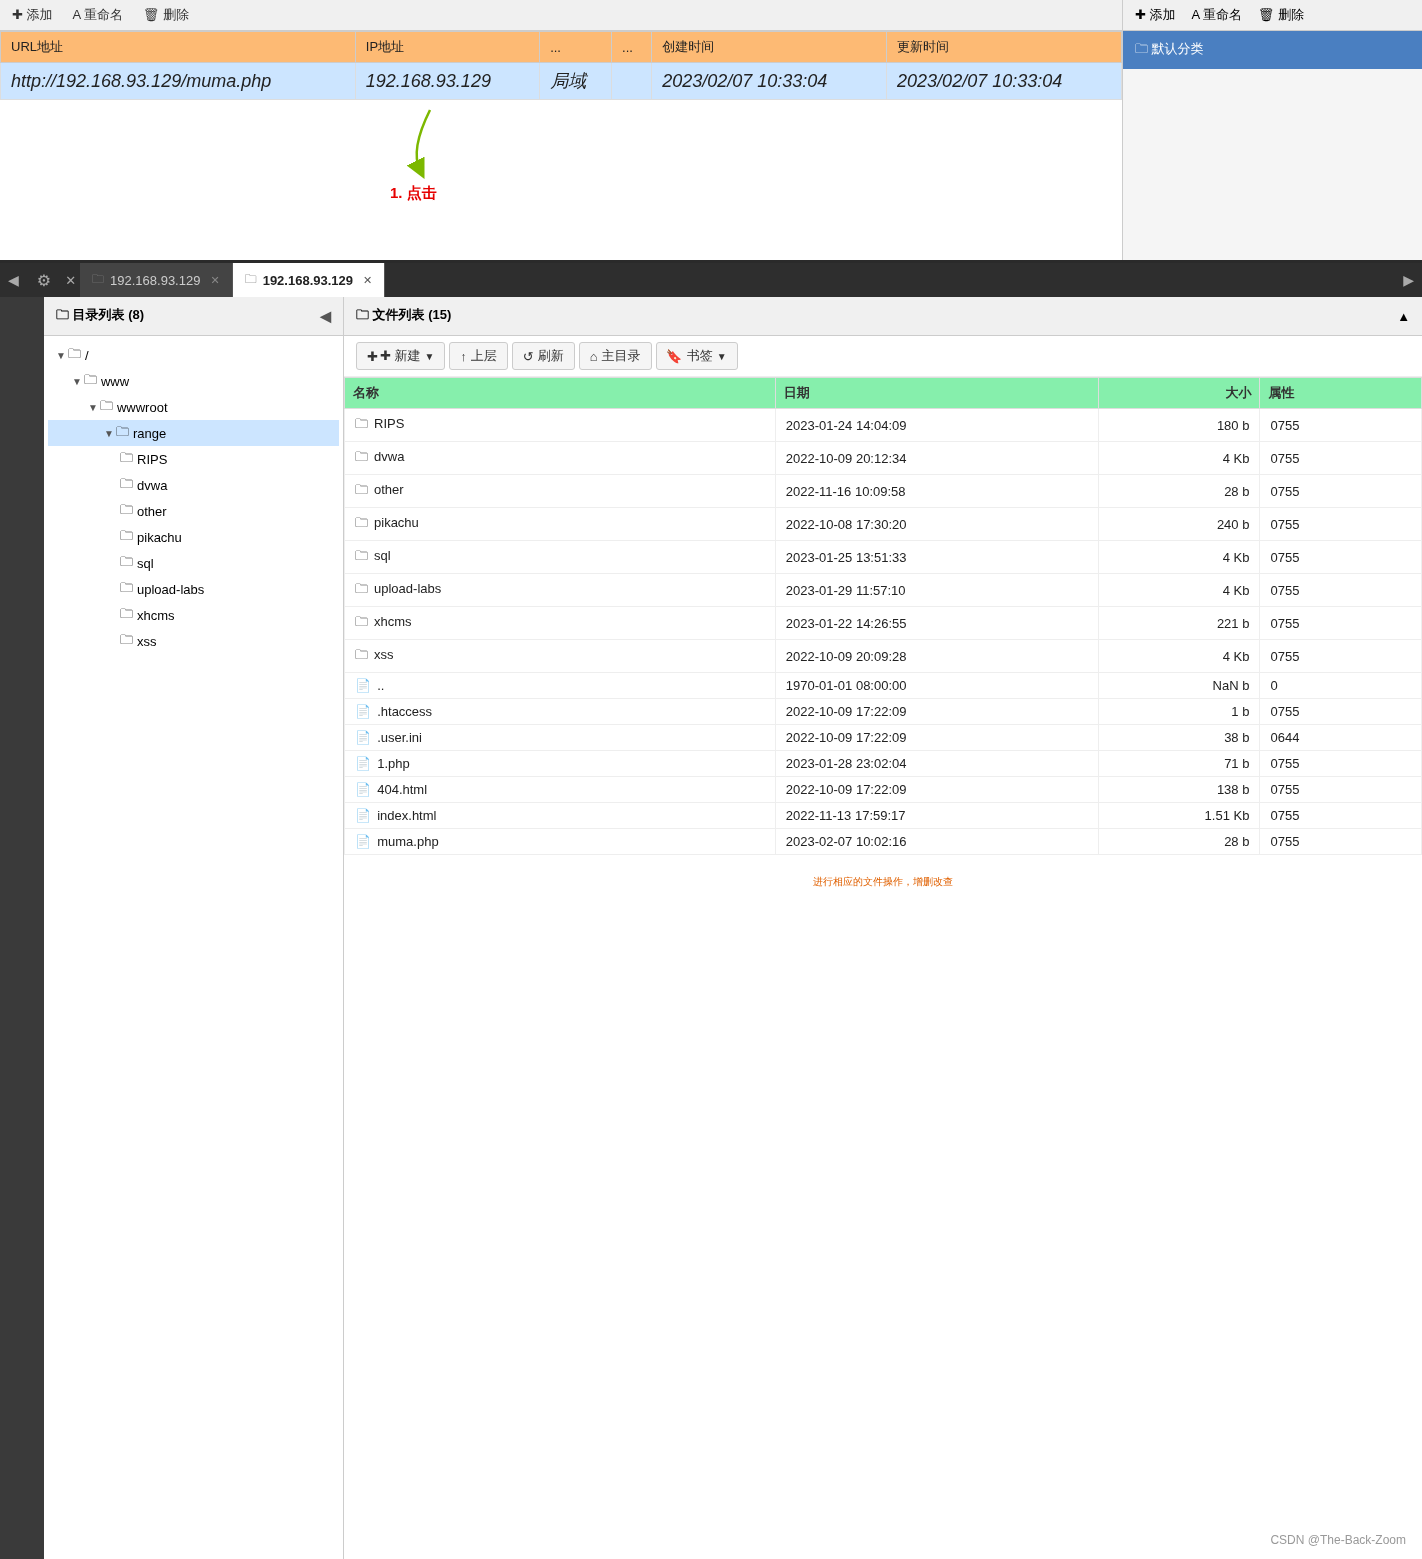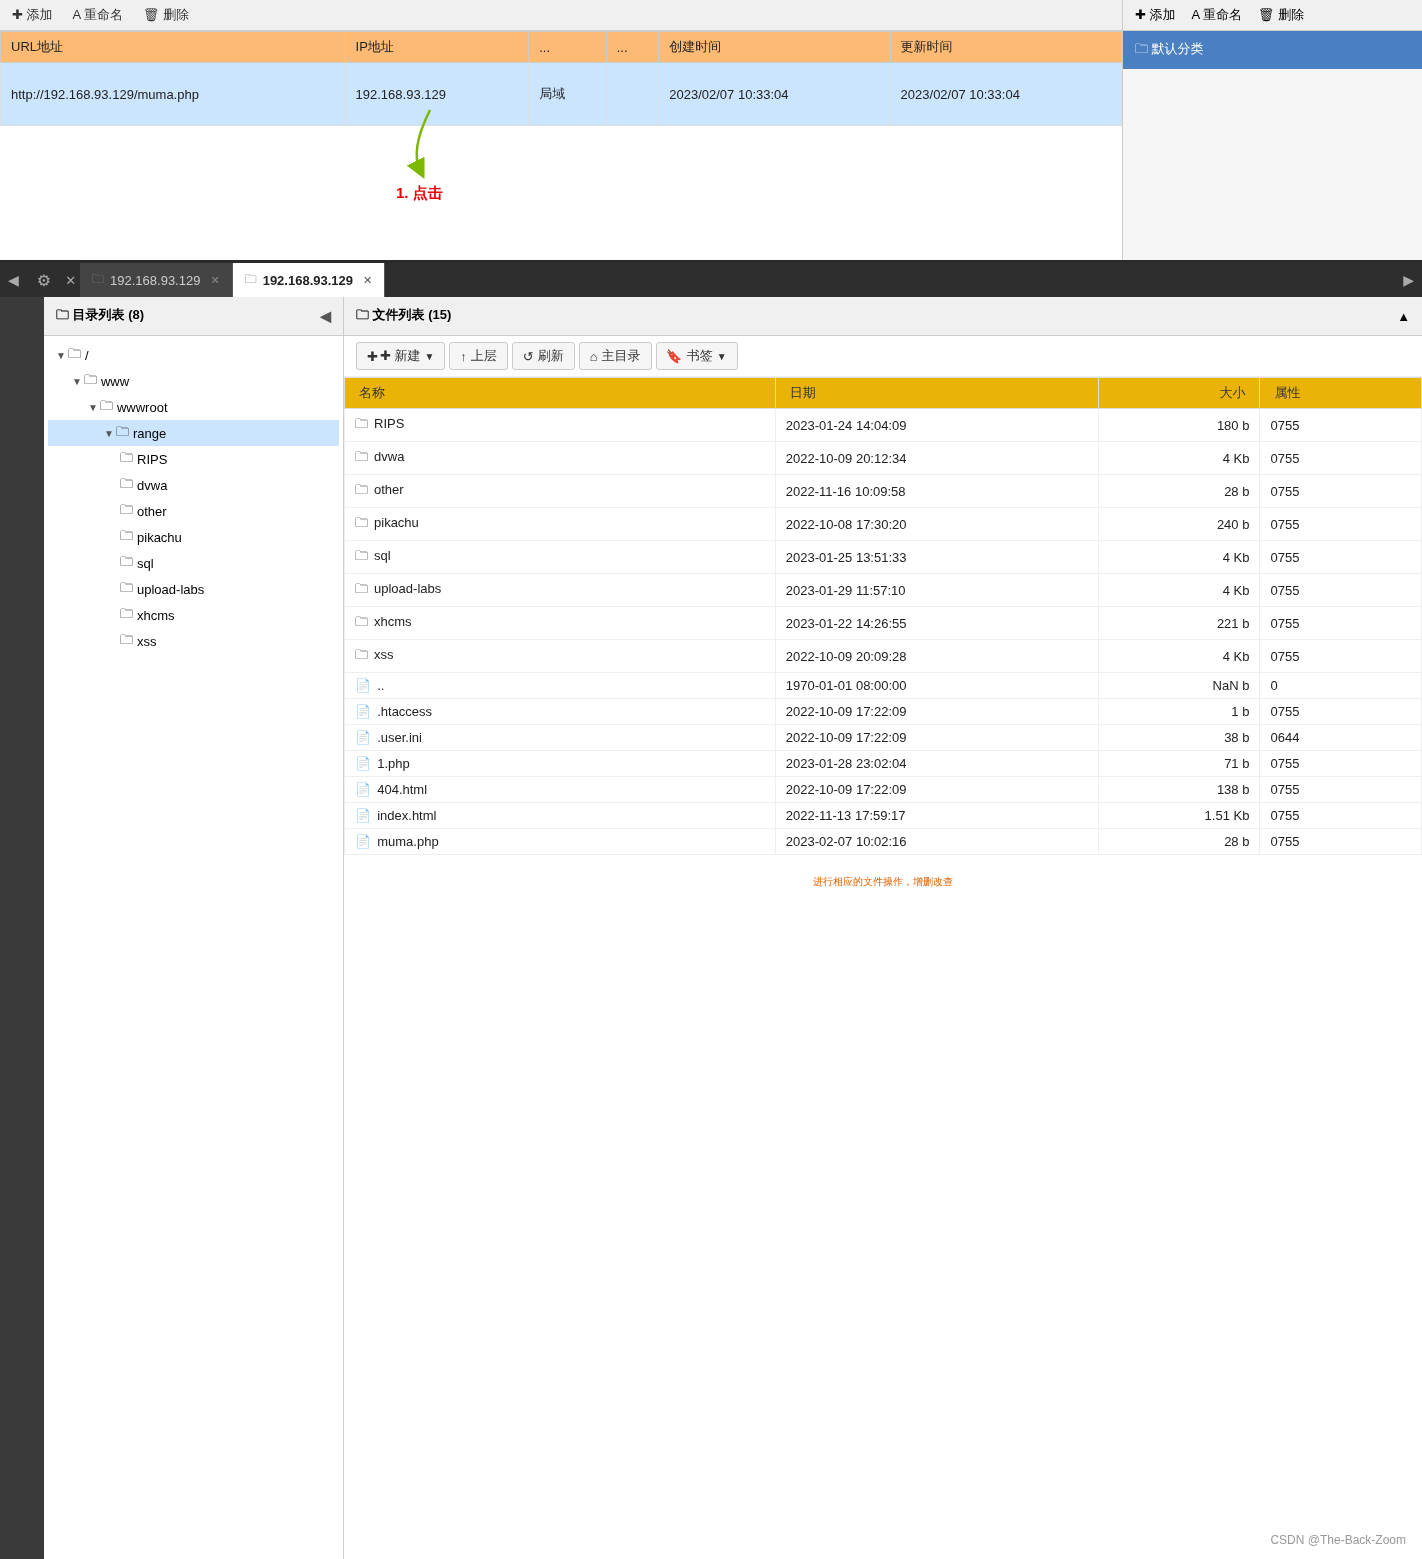--- a/index.html
+++ b/index.html
@@ -18,23 +18,24 @@
       background: #fdba74;
       border: 1px solid #ccc;
       padding: 6px 10px;
       font-size: 13px;
       text-align: left;
       font-weight: normal;
       color: #222;
     }
     .top-table td {
       border: 1px solid #ddd;
-      padding: 22px 10px;
-      font-size: 13px;
+      padding: 6px 10px;
+      font-size: 18px;
       color: #222;
+      font-style: italic;
     }
     .top-table tr.selected td {
       background: #cce5ff;
     }
     .top-toolbar {
       display: flex;
       align-items: center;
       gap: 20px;
       padding: 6px 12px;
       background: #f0f0f0;
@@ -55,21 +56,21 @@
       position: absolute;
       left: 390px;
       top: 100px;
       pointer-events: none;
     }
     .annotation-text {
       color: #e60000;
       font-size: 15px;
       font-weight: bold;
       margin-top: 4px;
-      margin-left: 6px;
+      margin-left: 0;
     }
     .arrow-svg {
       display: block;
     }
     .right-panel {
       position: absolute;
       right: 0;
       top: 0;
       width: 300px;
       background: #f5f5f5;
@@ -238,25 +239,25 @@
       font-size: 13px;
       cursor: pointer;
       color: #333;
     }
     .file-table {
       width: 100%;
       border-collapse: collapse;
       font-size: 13px;
     }
     .file-table th {
-      background: #eab308;
+      background: #86efac;
       border: 1px solid #ddd;
-      padding: 6px 14px;
+      padding: 6px 8px;
       text-align: left;
-      font-weight: normal;
+      font-weight: bold;
       color: #333;
     }
     .file-table td {
       border: 1px solid #eee;
       padding: 5px 10px;
       color: #222;
     }
     .bottom-note {
       color: #e06000;
       font-size: 10px;

